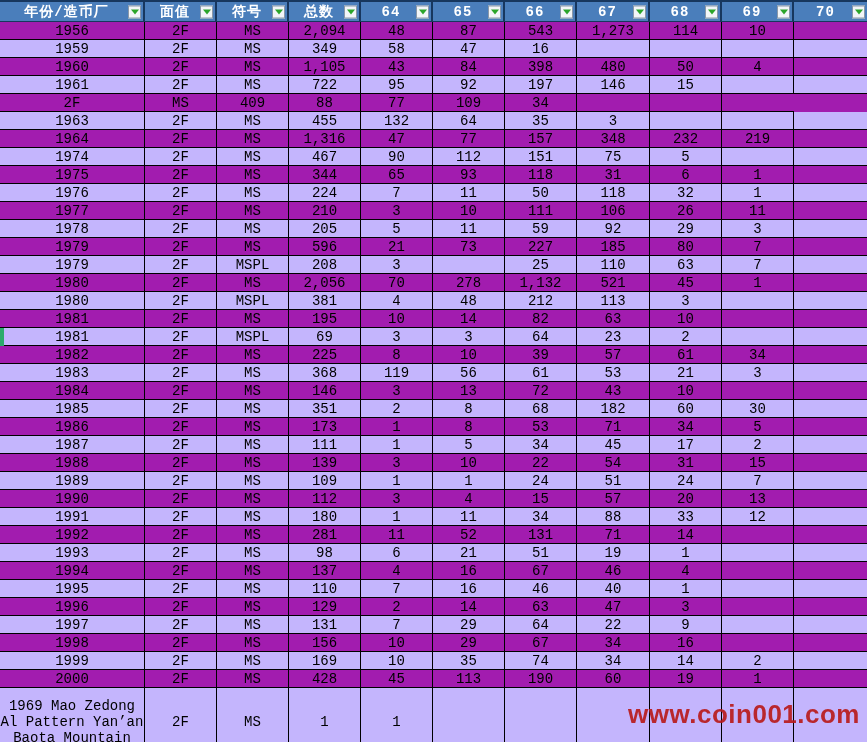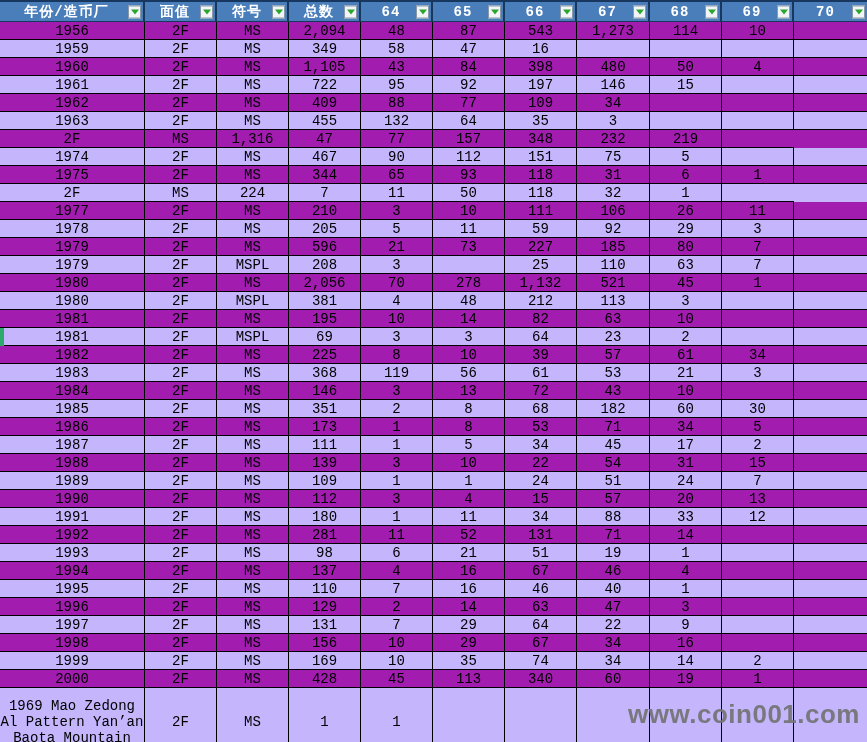--- a/index.html
+++ b/index.html
@@ -73,21 +73,21 @@
     width:4px;height:18px;
     background:#2bab6b;
   }
   
   .watermark{
     position:absolute;
     right:7px;bottom:12px;
     font-family:"Liberation Sans",sans-serif;
     font-weight:bold;
     font-size:26px;
-    color:#737373;
+    color:#b91c1c;
     opacity:0.92;
     letter-spacing:0.5px;
     pointer-events:none;
     white-space:nowrap;
   }
 </style>
 </head>
 <body>
 
 <div class="sheet">
@@ -184,21 +184,20 @@
         <div class="cell">722</div>
         <div class="cell">95</div>
         <div class="cell">92</div>
         <div class="cell">197</div>
         <div class="cell">146</div>
         <div class="cell">15</div>
         <div class="cell"></div>
         <div class="cell"></div>
       </div>
       <div class="grid-row row dark">
-        <div class="cell">1962</div>
         <div class="cell">2F</div>
         <div class="cell">MS</div>
         <div class="cell">409</div>
         <div class="cell">88</div>
         <div class="cell">77</div>
         <div class="cell">109</div>
         <div class="cell">34</div>
         <div class="cell"></div>
         <div class="cell"></div>
         <div class="cell"></div>
@@ -210,20 +209,21 @@
         <div class="cell">455</div>
         <div class="cell">132</div>
         <div class="cell">64</div>
         <div class="cell">35</div>
         <div class="cell">3</div>
         <div class="cell"></div>
         <div class="cell"></div>
         <div class="cell"></div>
       </div>
       <div class="grid-row row dark">
+        <div class="cell">1964</div>
         <div class="cell">2F</div>
         <div class="cell">MS</div>
         <div class="cell">1,316</div>
         <div class="cell">47</div>
         <div class="cell">77</div>
         <div class="cell">157</div>
         <div class="cell">348</div>
         <div class="cell">232</div>
         <div class="cell">219</div>
         <div class="cell"></div>
@@ -248,20 +248,21 @@
         <div class="cell">344</div>
         <div class="cell">65</div>
         <div class="cell">93</div>
         <div class="cell">118</div>
         <div class="cell">31</div>
         <div class="cell">6</div>
         <div class="cell">1</div>
         <div class="cell"></div>
       </div>
       <div class="grid-row row light">
+        <div class="cell">1976</div>
         <div class="cell">2F</div>
         <div class="cell">MS</div>
         <div class="cell">224</div>
         <div class="cell">7</div>
         <div class="cell">11</div>
         <div class="cell">50</div>
         <div class="cell">118</div>
         <div class="cell">32</div>
         <div class="cell">1</div>
         <div class="cell"></div>
@@ -604,21 +605,21 @@
         <div class="cell">2</div>
         <div class="cell"></div>
       </div>
       <div class="grid-row row dark">
         <div class="cell">2000</div>
         <div class="cell">2F</div>
         <div class="cell">MS</div>
         <div class="cell">428</div>
         <div class="cell">45</div>
         <div class="cell">113</div>
-        <div class="cell">340</div>
+        <div class="cell">190</div>
         <div class="cell">60</div>
         <div class="cell">19</div>
         <div class="cell">1</div>
         <div class="cell"></div>
       </div>
       <div class="grid-row row light tall">
         <div class="cell">1969 Mao Zedong
 Al Pattern Yan’an
 Baota Mountain</div>
         <div class="cell">2F</div>

